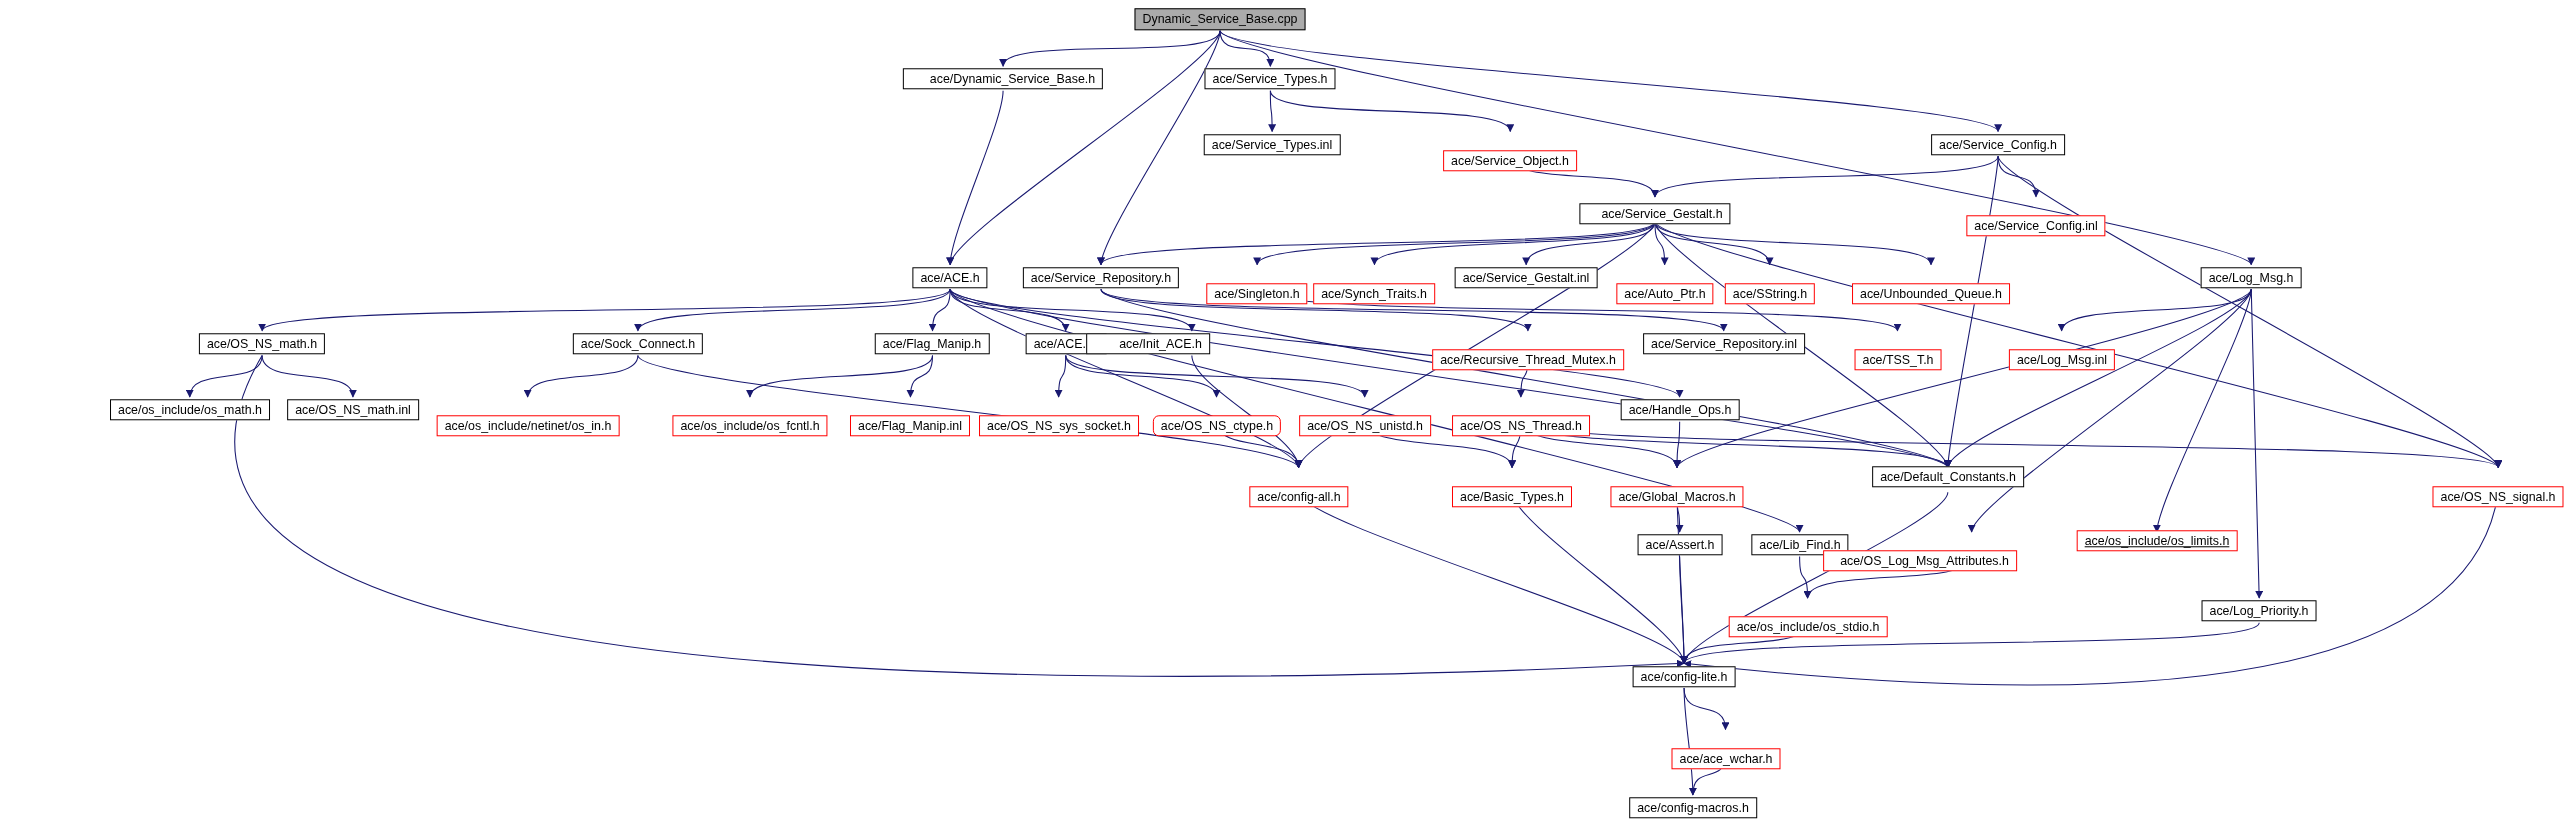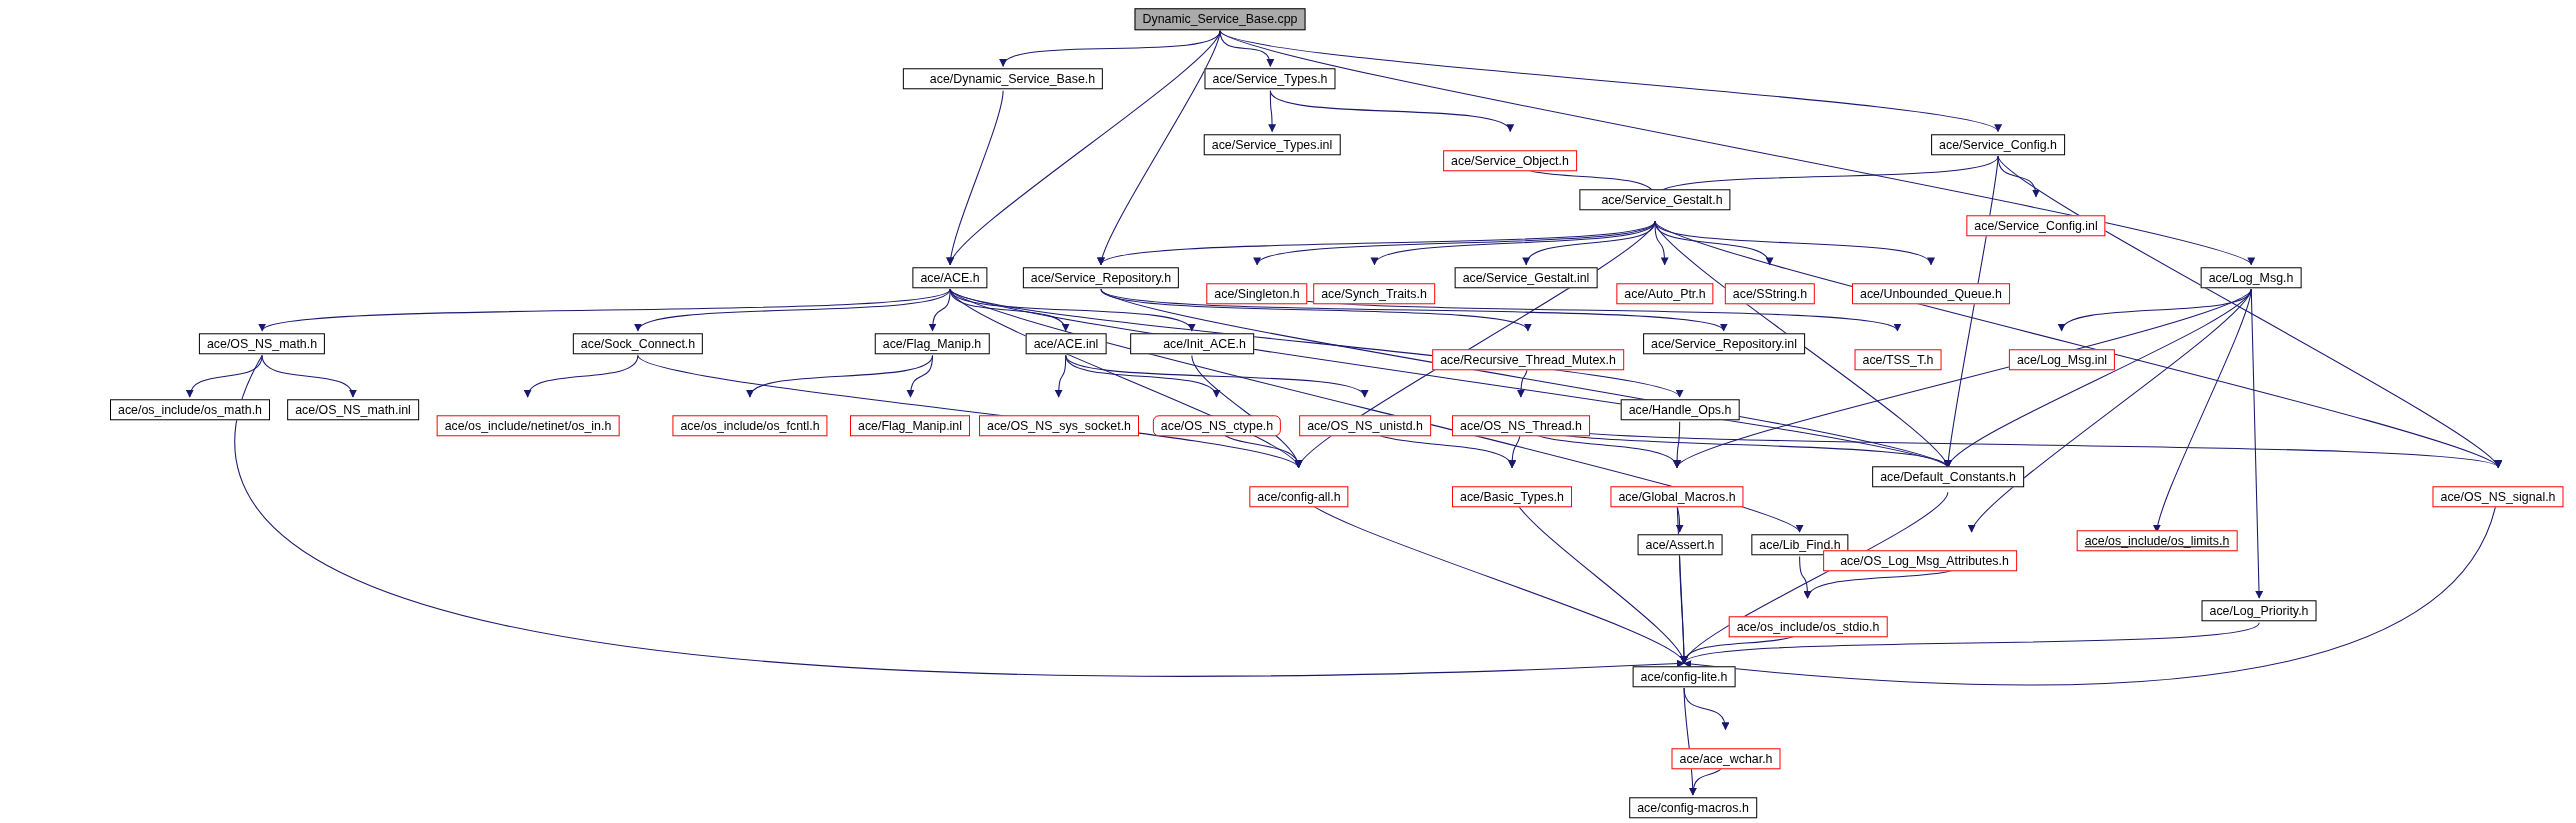--- a/index.html
+++ b/index.html
@@ -138,36 +138,36 @@
       <path d="M 1909,780 C 1909,816 1919,865 1919,901" class="edge" marker-end="url(#arrowhead)"></path>
       <path d="M 1956,855 C 1956,891 1919,865 1919,901" class="edge" marker-end="url(#arrowhead)"></path>
     </svg>
 
 <div class="node root" style="left: 1220px; top: 19.4px;">Dynamic_Service_Base.cpp</div>
     <div class="node normal" style="left: 1003px; top: 79px; padding-left: 26px;">ace/Dynamic_Service_Base.h</div>
     <div class="node normal" style="left: 1270px; top: 79px;">ace/Service_Types.h</div>
     <div class="node normal" style="left: 1272px; top: 145px;">ace/Service_Types.inl</div>
     <div class="node truncated" style="left: 1510px; top: 145px;">ace/Service_Object.h</div>
     <div class="node normal" style="left: 1998px; top: 145px;">ace/Service_Config.h</div>
-    <div class="node normal" style="left: 1655px; top: 200px; padding-left: 21px;">ace/Service_Gestalt.h</div>
+    <div class="node normal" style="left: 1655px; top: 214px; padding-left: 21px;">ace/Service_Gestalt.h</div>
     <div class="node truncated" style="left: 2036px; top: 210px;">ace/Service_Config.inl</div>
     <div class="node normal" style="left: 950px; top: 278px;">ace/ACE.h</div>
     <div class="node normal" style="left: 1101px; top: 278px;">ace/Service_Repository.h</div>
     <div class="node truncated" style="left: 1257px; top: 278px;">ace/Singleton.h</div>
     <div class="node truncated" style="left: 1374px; top: 278px;">ace/Synch_Traits.h</div>
     <div class="node normal" style="left: 1526px; top: 278px;">ace/Service_Gestalt.inl</div>
     <div class="node truncated" style="left: 1665px; top: 278px;">ace/Auto_Ptr.h</div>
     <div class="node truncated" style="left: 1770px; top: 278px;">ace/SString.h</div>
     <div class="node truncated" style="left: 1931px; top: 278px;">ace/Unbounded_Queue.h</div>
     <div class="node normal" style="left: 2251px; top: 278px;">ace/Log_Msg.h</div>
     <div class="node normal" style="left: 262px; top: 344px;">ace/OS_NS_math.h</div>
     <div class="node normal" style="left: 638px; top: 344px;">ace/Sock_Connect.h</div>
     <div class="node normal" style="left: 932px; top: 344px;">ace/Flag_Manip.h</div>
     <div class="node normal" style="left: 1066px; top: 344px;">ace/ACE.inl</div>
-    <div class="node normal" style="left: 1192px; top: 344px; padding-left: 32px;">ace/Init_ACE.h</div>
+    <div class="node normal" style="left: 1148px; top: 344px; padding-left: 32px;">ace/Init_ACE.h</div>
     <div class="node truncated" style="left: 1528px; top: 344px;">ace/Recursive_Thread_Mutex.h</div>
     <div class="node normal" style="left: 1724px; top: 344px;">ace/Service_Repository.inl</div>
     <div class="node truncated" style="left: 1898px; top: 344px;">ace/TSS_T.h</div>
     <div class="node truncated" style="left: 2062px; top: 344px;">ace/Log_Msg.inl</div>
     <div class="node normal" style="left: 190px; top: 410px;">ace/os_include/os_math.h</div>
     <div class="node normal" style="left: 353px; top: 410px;">ace/OS_NS_math.inl</div>
     <div class="node truncated" style="left: 528px; top: 410px;">ace/os_include/netinet/os_in.h</div>
     <div class="node truncated" style="left: 750px; top: 410px;">ace/os_include/os_fcntl.h</div>
     <div class="node truncated" style="left: 910px; top: 410px;">ace/Flag_Manip.inl</div>
     <div class="node truncated" style="left: 1059px; top: 410px;">ace/OS_NS_sys_socket.h</div>

